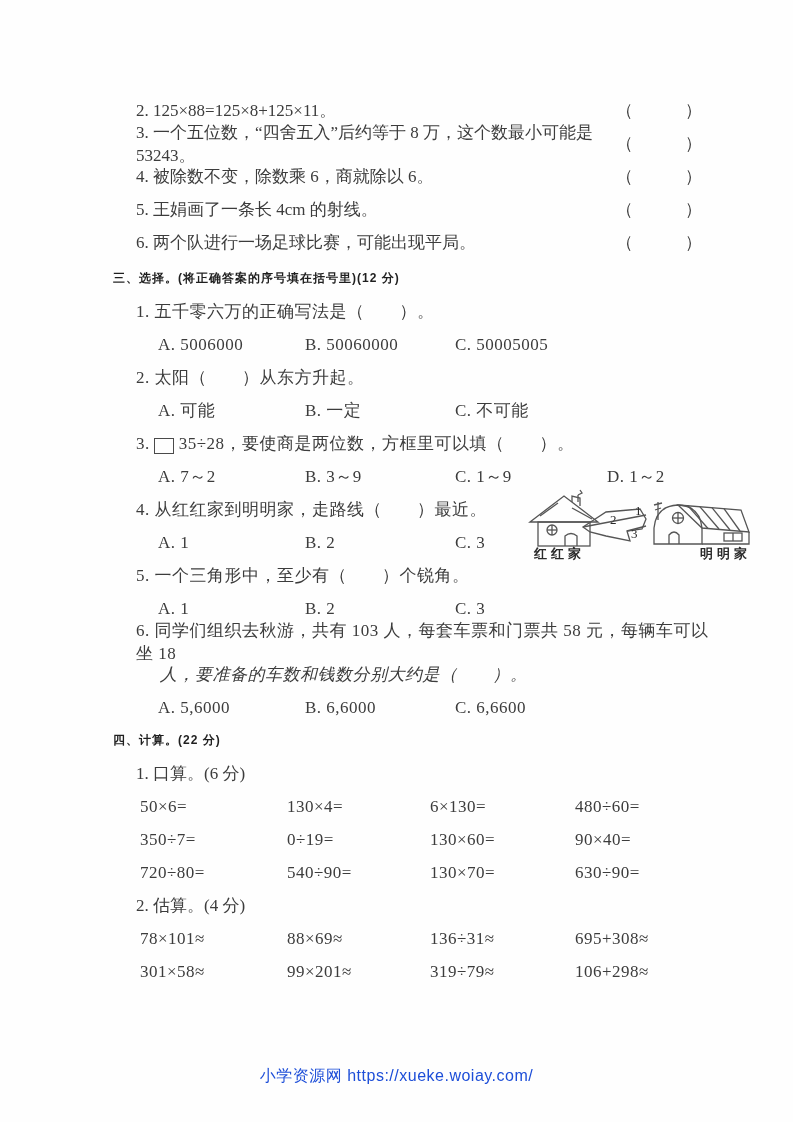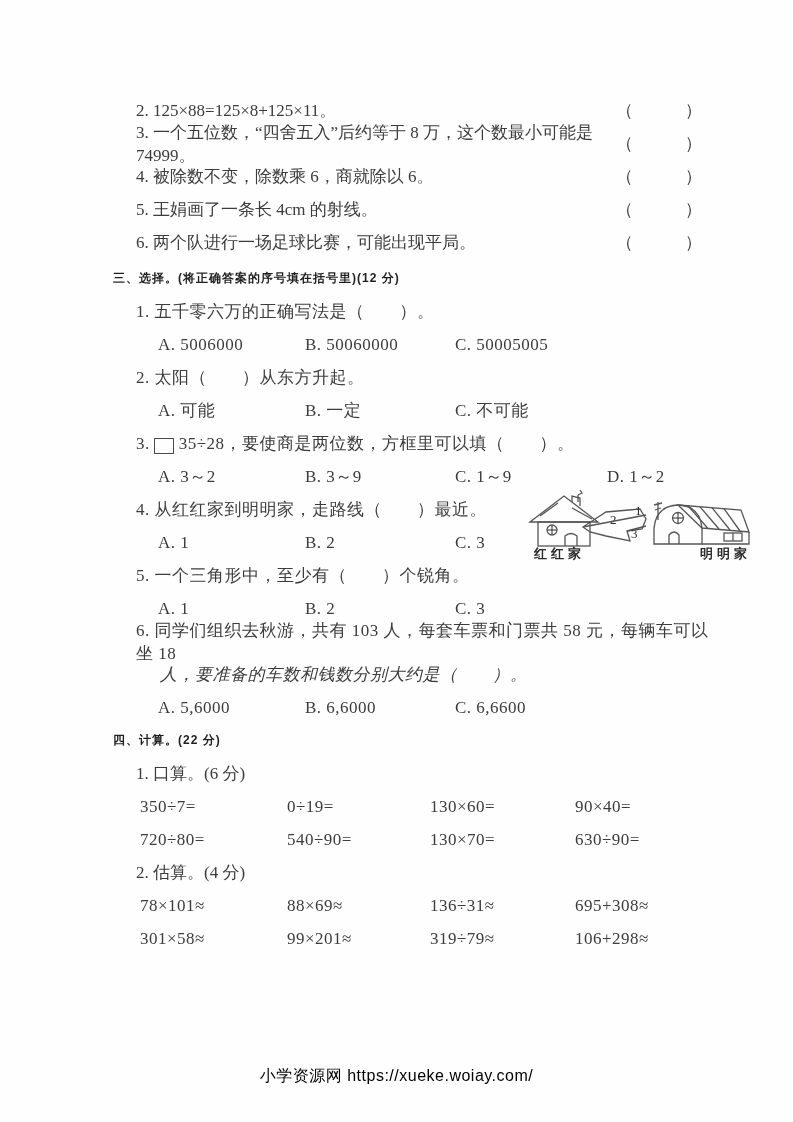--- a/index.html
+++ b/index.html
@@ -40,36 +40,36 @@
   .fig .route-num { font-size:13px; }
 
   
   .calc { position:absolute; top:684px; left:113px; width:598px;margin-top:40px; }
   .crow { display:grid; grid-template-columns:147px 143px 145px 1fr;
           padding-left:27px; align-items:center; letter-spacing:0.5px; }
 
   
   .footer {
     position:absolute; top:1066px; left:0; width:100%; text-align:center;
-    font-family:"Liberation Sans", sans-serif; font-size:16px; color:#000000;
+    font-family:"Liberation Sans", sans-serif; font-size:16px; color:#1d4ed8;
     letter-spacing:0.5px;
   }
 </style>
 </head>
 <body>
 
 <div class="page">
 
   <section class="judge">
     <div class="line judge-row">
       <span>2. 125×88=125×8+125×11。</span>
       <span class="bracket">（　　）</span>
     </div>
     <div class="line judge-row">
-      <span>3. 一个五位数，“四舍五入”后约等于 8 万，这个数最小可能是 74999。</span>
+      <span>3. 一个五位数，“四舍五入”后约等于 8 万，这个数最小可能是 53243。</span>
       <span class="bracket">（　　）</span>
     </div>
     <div class="line judge-row">
       <span>4. 被除数不变，除数乘 6，商就除以 6。</span>
       <span class="bracket">（　　）</span>
     </div>
     <div class="line judge-row">
       <span>5. 王娟画了一条长 4cm 的射线。</span>
       <span class="bracket">（　　）</span>
     </div>
@@ -97,21 +97,21 @@
       <span>C. 不可能</span>
       <span></span>
     </div>
 
     <div class="line qtext">
       <span>3.</span>
         <span class="sqbox"></span>
         <span>35÷28，要使商是两位数，方框里可以填（　　）。</span>
     </div>
     <div class="line opts">
-      <span>A. 3～2</span>
+      <span>A. 7～2</span>
       <span>B. 3～9</span>
       <span>C. 1～9</span>
       <span>D. 1～2</span>
     </div>
 
     <div class="line qtext">4. 从红红家到明明家，走路线（　　）最近。</div>
     <div class="line opts">
       <span>A. 1</span>
       <span>B. 2</span>
       <span>C. 3</span>
@@ -183,20 +183,26 @@
       </g>
       <text class="house-label" x="172" y="72">明明家</text>
     </svg>
   </div>
 
   <section class="calc">
     <div class="line sec-title">四、计算。(22 分)</div>
 
     <div class="line sub-title">1. 口算。(6 分)</div>
     <div class="line crow">
+      <span>50×6=</span>
+      <span>130×4=</span>
+      <span>6×130=</span>
+      <span>480÷60=</span>
+    </div>
+    <div class="line crow">
       <span>350÷7=</span>
       <span>0÷19=</span>
       <span>130×60=</span>
       <span>90×40=</span>
     </div>
     <div class="line crow">
       <span>720÷80=</span>
       <span>540÷90=</span>
       <span>130×70=</span>
       <span>630÷90=</span>

